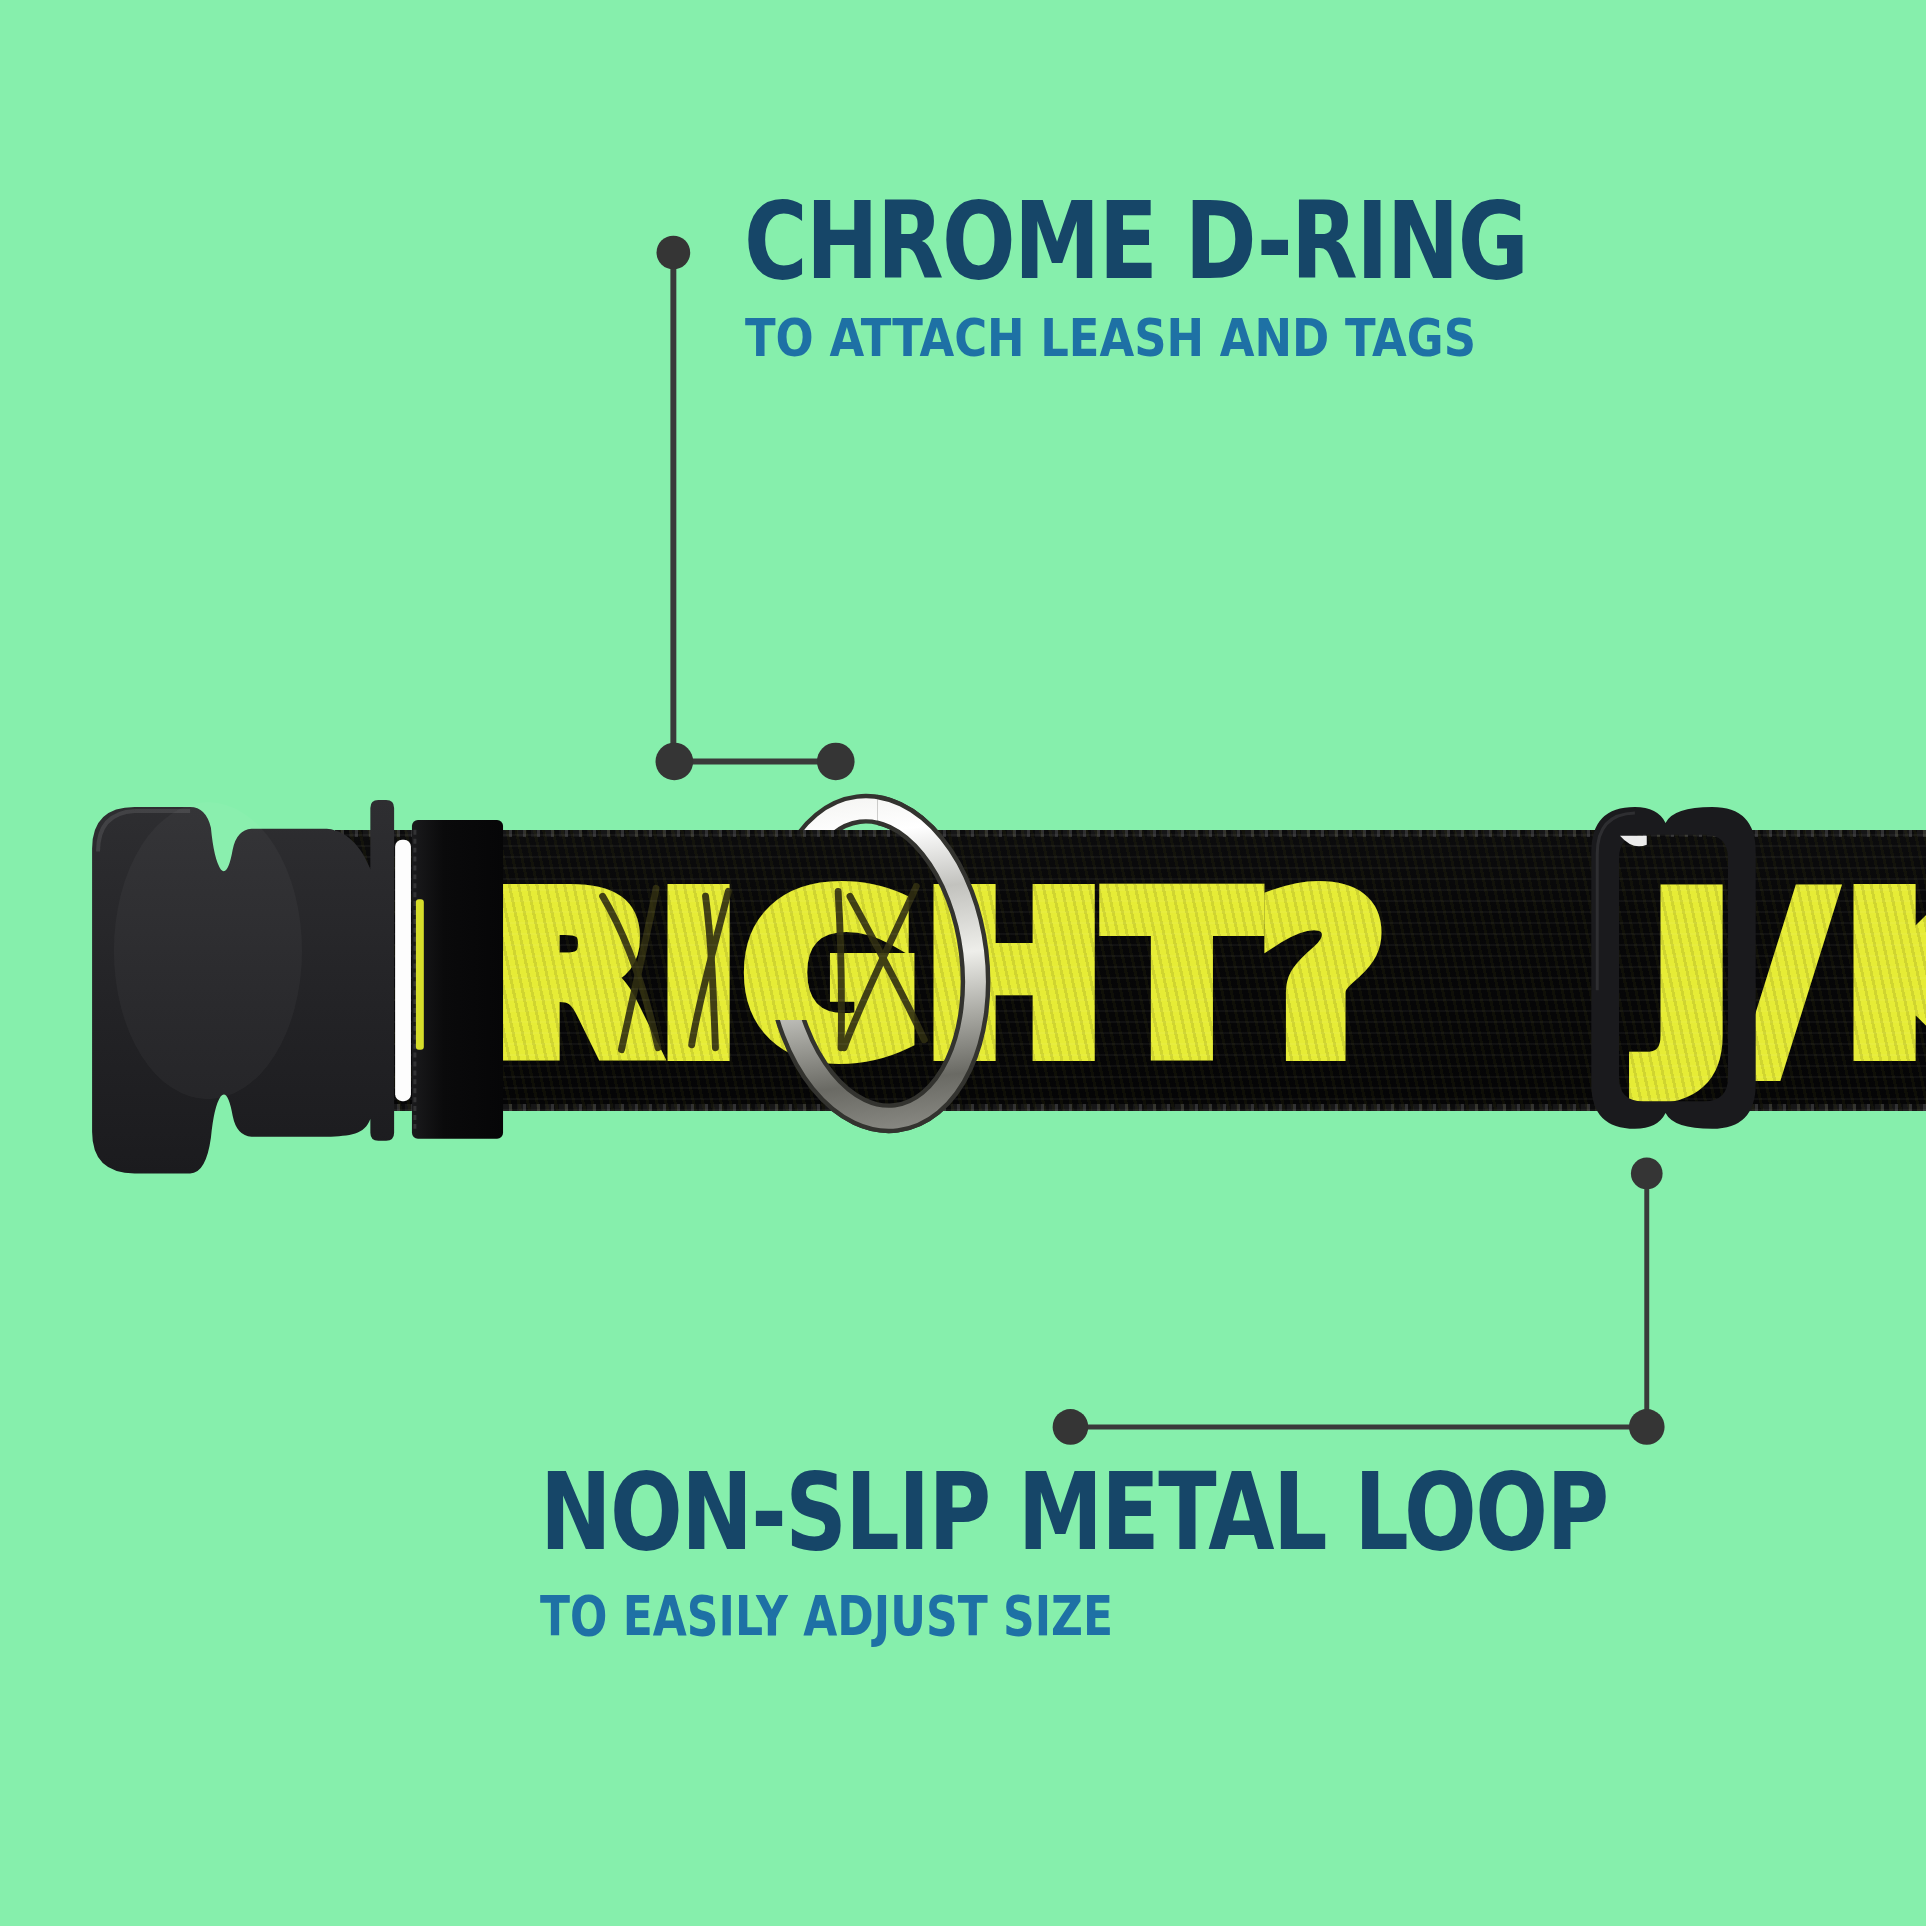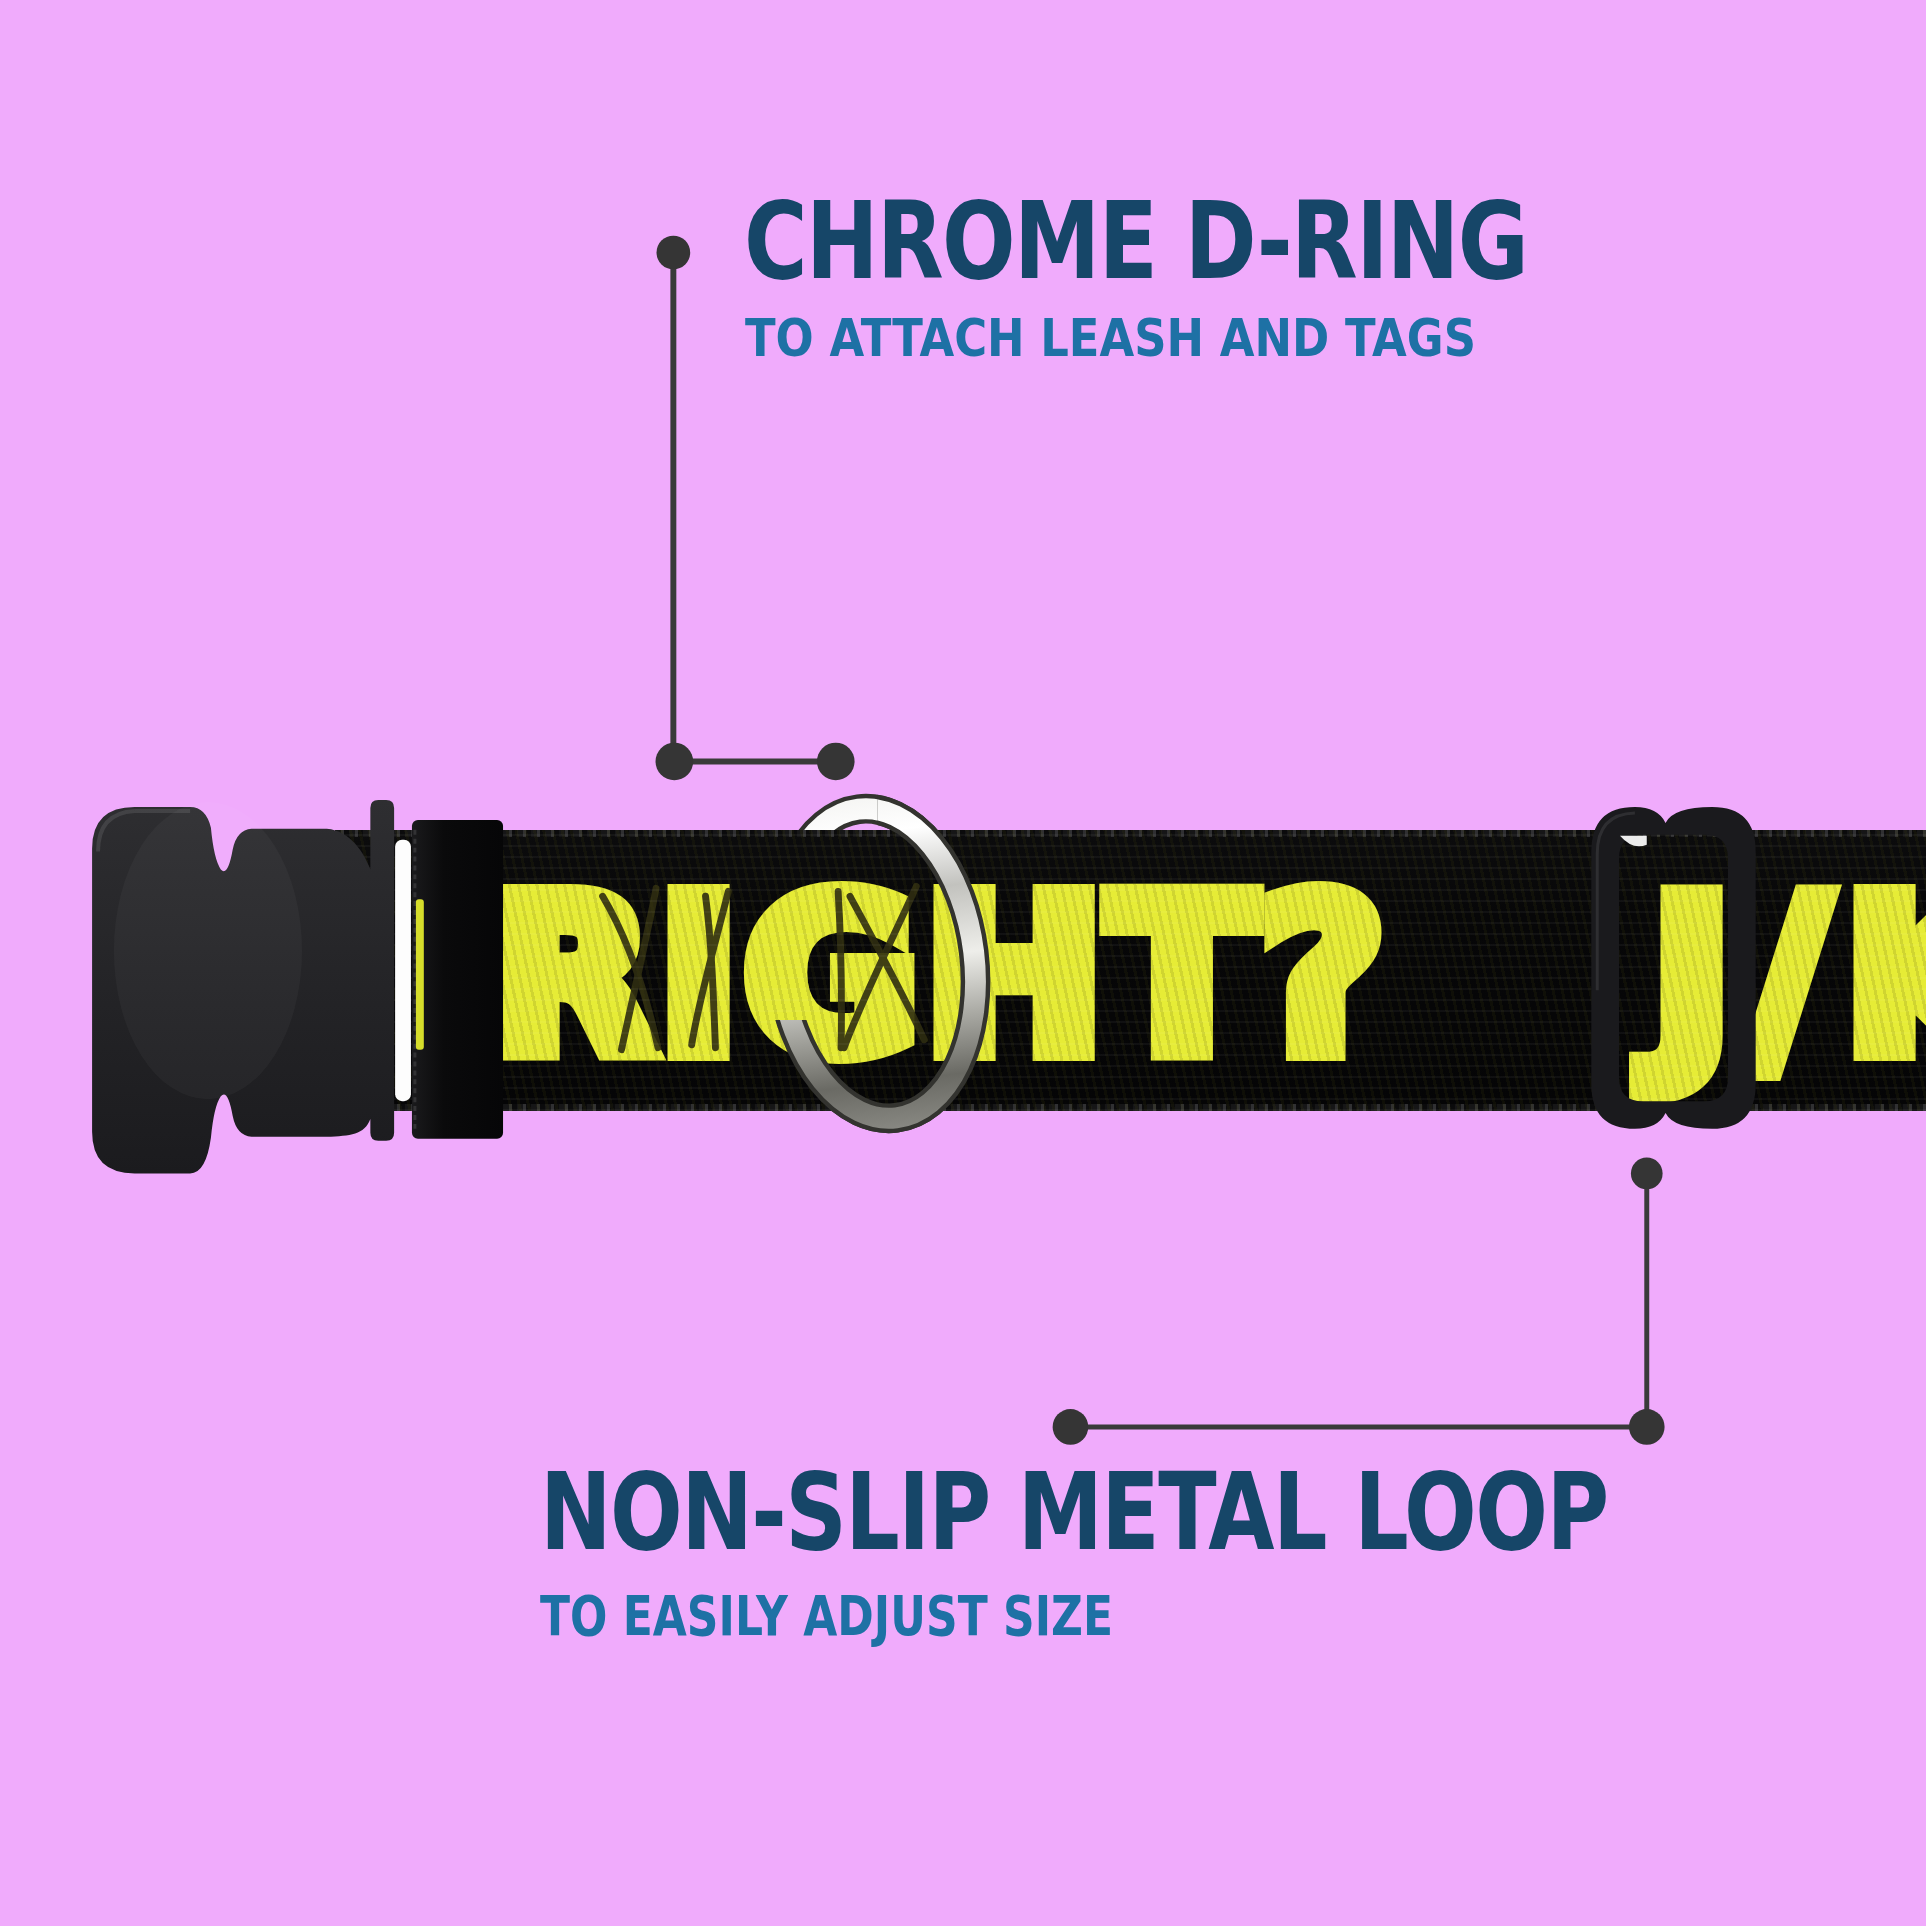--- a/index.html
+++ b/index.html
@@ -1,18 +1,18 @@
 <!DOCTYPE html>
 <html><head>
 <meta charset="utf-8">
 <style>
   html,body{margin:0;padding:0;background:#fff;}
   #stage{
     position:relative;width:1927px;height:1927px;overflow:hidden;
-    background:#f0abfc;
+    background:#86efac;
     font-family:"DejaVu Sans", sans-serif;
   }
   
   .ann{position:absolute;white-space:nowrap;font-weight:700;line-height:1;transform-origin:left top;}
   .title-top   {left:744px; top:188px;  font-size:107px; transform:scaleX(.81); letter-spacing:-2px; color:#164668;}
   .sub-top     {left:745px; top:313px;  font-size:51px;  transform:scaleX(.88); color:#1e71a5;}
   .title-bottom{left:540px; top:1459px; font-size:107px; transform:scaleX(.80); letter-spacing:-2px; color:#164668;}
   .sub-bottom  {left:540px; top:1589px; font-size:55px;  transform:scaleX(.80); color:#1e71a5;}
 
   

